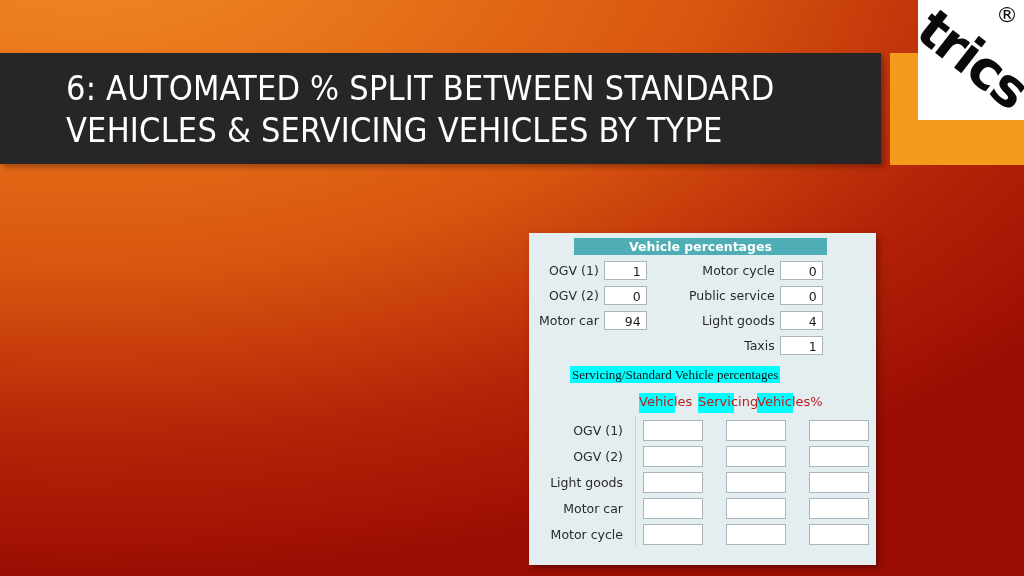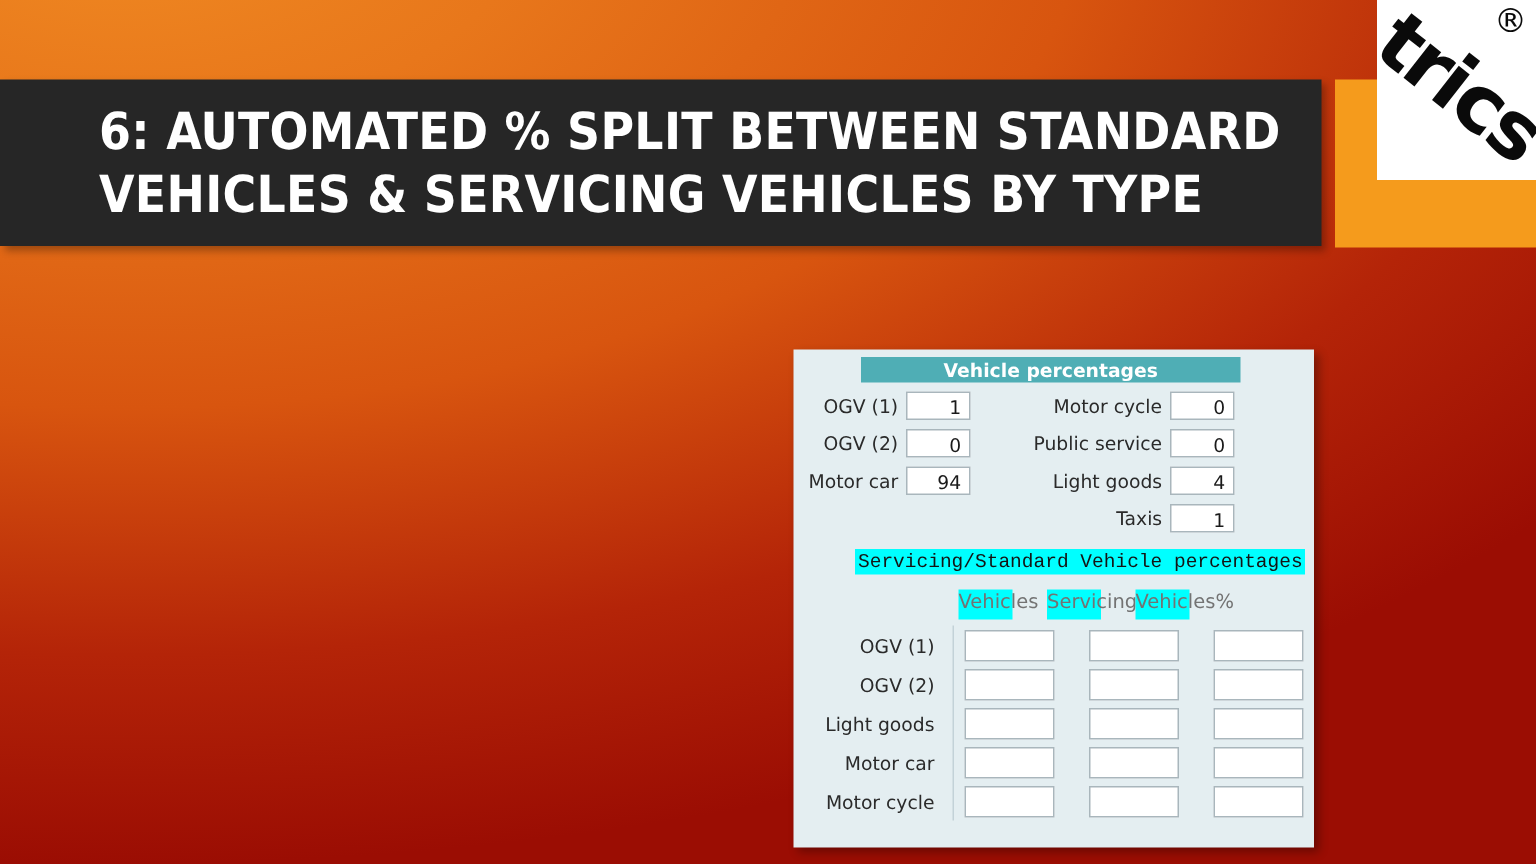--- a/index.html
+++ b/index.html
@@ -75,21 +75,21 @@
     box-shadow: 3px 3px 5px rgba(0,0,0,0.30);
   }
   #title-text {
     position: absolute;
     left: 66px;
     top: 14px;
     width: 800px;
     color: #FFFFFF;
     font-family: "DejaVu Sans Condensed", "Liberation Sans Narrow", "Liberation Sans", sans-serif;
     font-size: 34px;
-    font-weight: 700;
+    font-weight: 400;
     line-height: 42px;
     letter-spacing: 0.2px;
     white-space: pre-line;
   }
 
   
   #body-list {
     position: absolute;
     left: 62px;
     top: 194px;
@@ -177,21 +177,21 @@
     box-sizing: border-box;
   }
 
   
   #sub-hdr {
     position: absolute;
     left: 41px;
     top: 133px;
     background: #00FFFF;
     color: #141414;
-    font-family: Liberation Mono, monospace;
+    font-family: Liberation Serif, serif;
     font-size: 13px;
     line-height: 17px;
     padding: 0 2px;
     white-space: nowrap;
   }
 
   
   #split-table {
     position: absolute;
     left: 10px;
@@ -201,21 +201,21 @@
   .tbl-head-row {
     position: relative;
     height: 20px;
     margin-left: 100px;
     display: flex;
     gap: 23px;
   }
   .tbl-col-head {
     width: 36px;
     background: #00FFFF;
-    color: #737373;
+    color: #b91c1c;
     font-family: "DejaVu Sans", "Liberation Sans", sans-serif;
     font-size: 13px;
     line-height: 17px;
     text-align: center;
     white-space: nowrap;
     box-sizing: border-box;
   }
   .tbl-body { position: relative; margin-top: 4px; }
   .tbl-divider {
     position: absolute;

